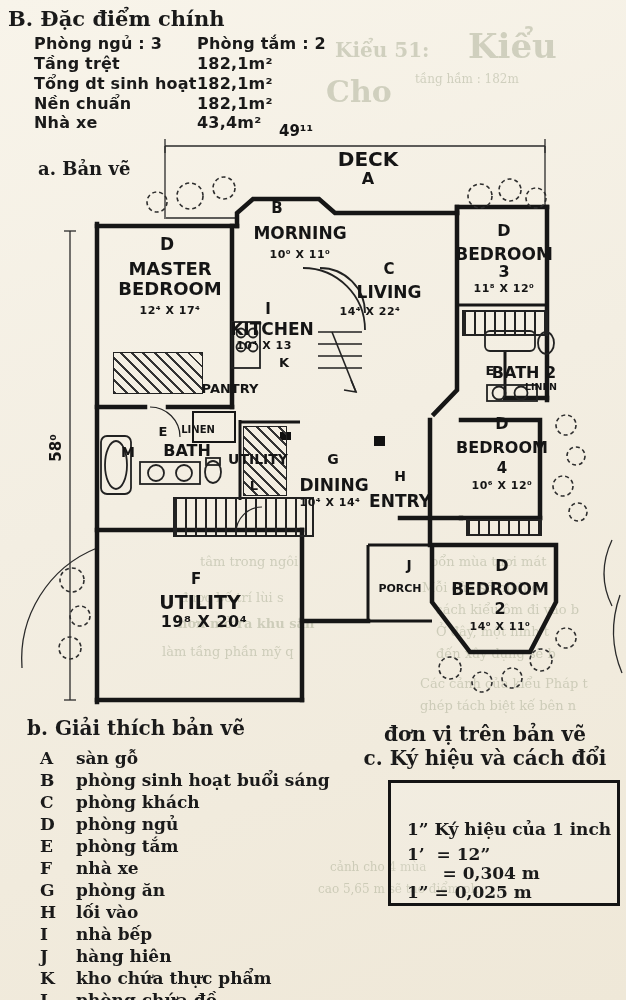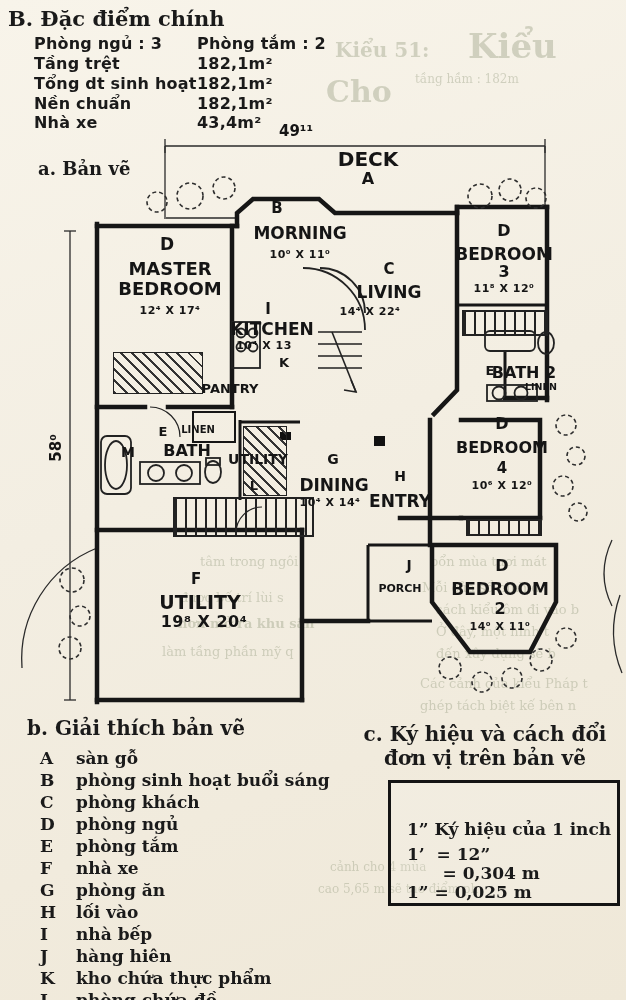--- a/index.html
+++ b/index.html
@@ -299,22 +299,22 @@
   <div class="abs lgrow" style="top:968px;">
       <span class="k">K</span>
       <span class="t">kho chứa thực phẩm</span>
     </div>
   <div class="abs lgrow" style="top:990px;">
       <span class="k">L</span>
       <span class="t">phòng chứa đồ</span>
     </div>
 
   <div class="abs h-lc">
+    <div>đơn vị trên bản vẽ</div>
     <div>c. Ký hiệu và cách đổi</div>
-    <div>đơn vị trên bản vẽ</div>
   </div>
   <div class="abs unitbox">
     <div class="uline" style="top:36px;">1” Ký hiệu của 1 inch</div>
     <div class="uline" style="top:61px;">1’  = 12”</div>
     <div class="uline" style="top:80px;">      = 0,304 m</div>
     <div class="uline" style="top:99px;">1” = 0,025 m</div>
   </div>
 
 </div>
 

